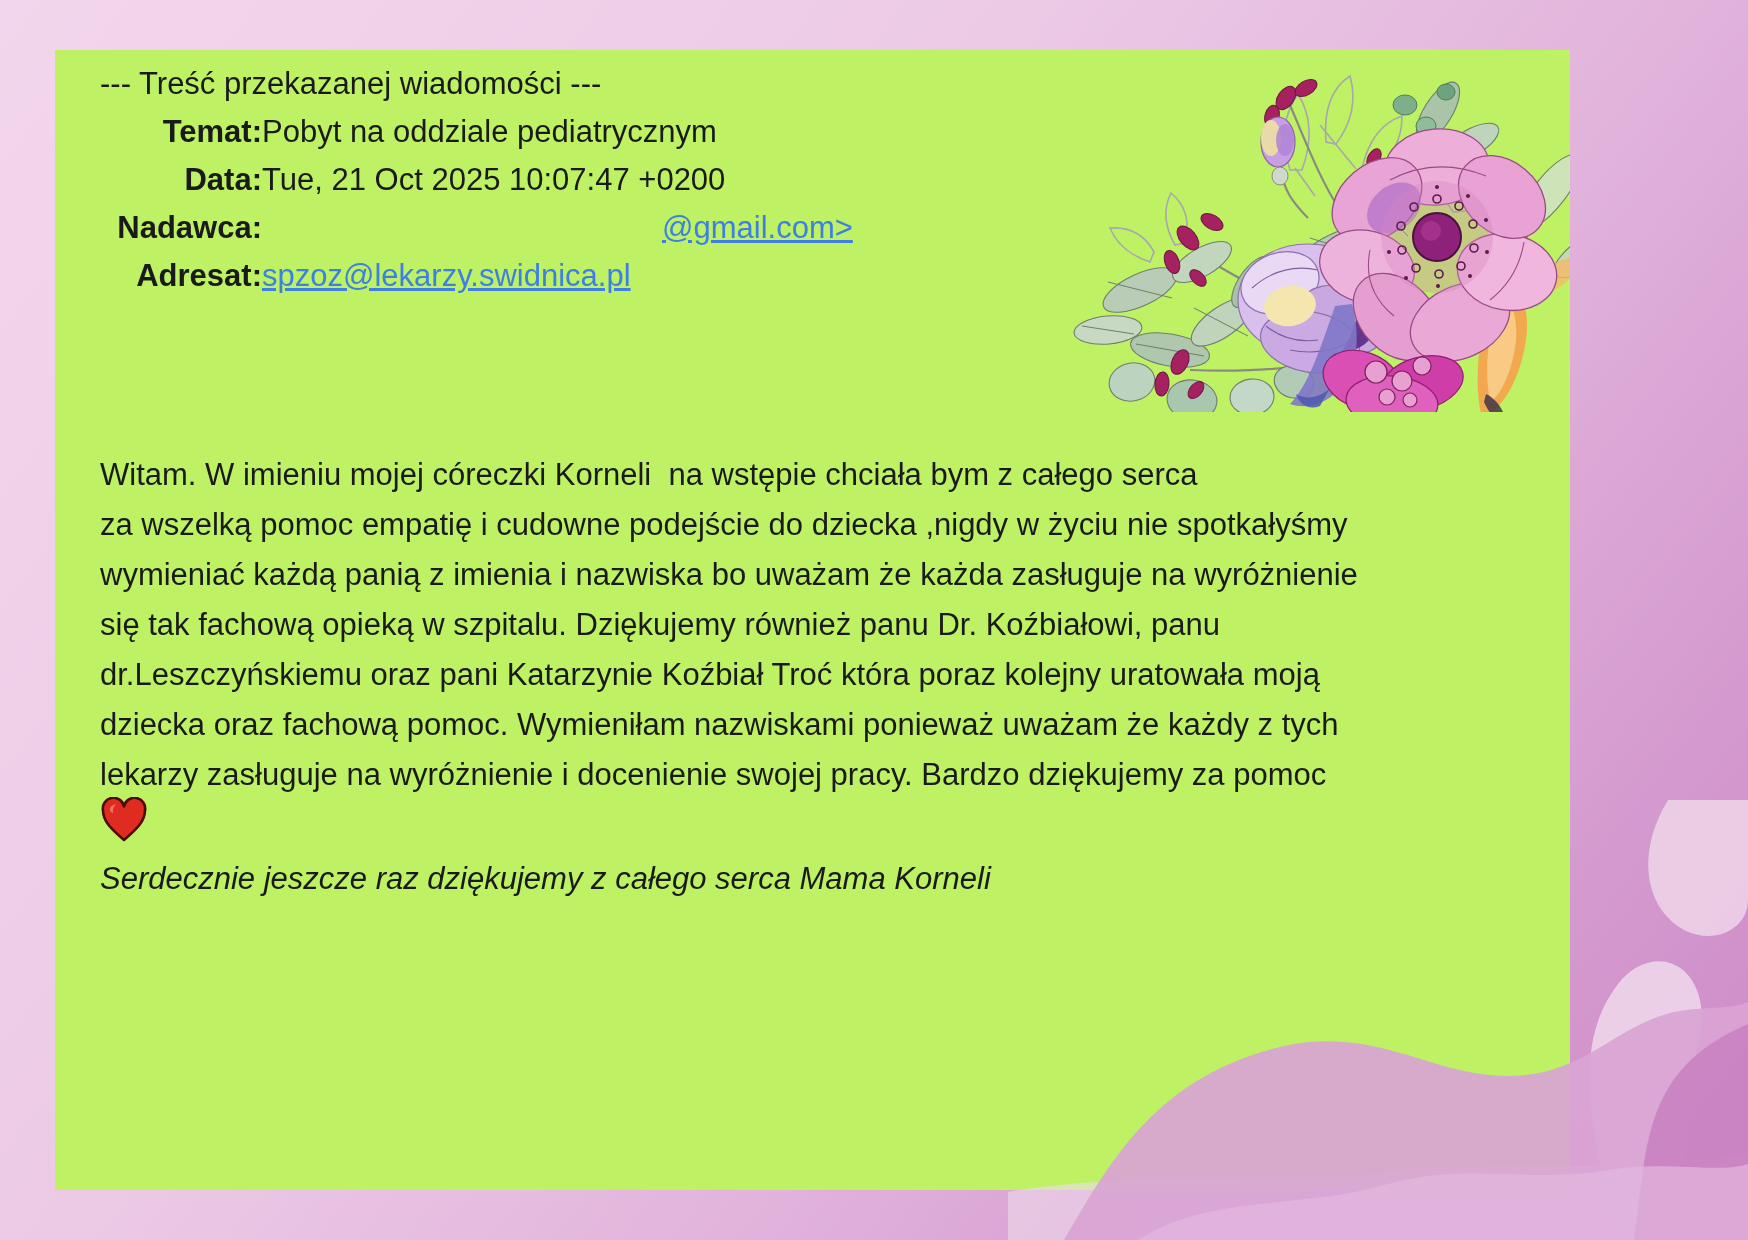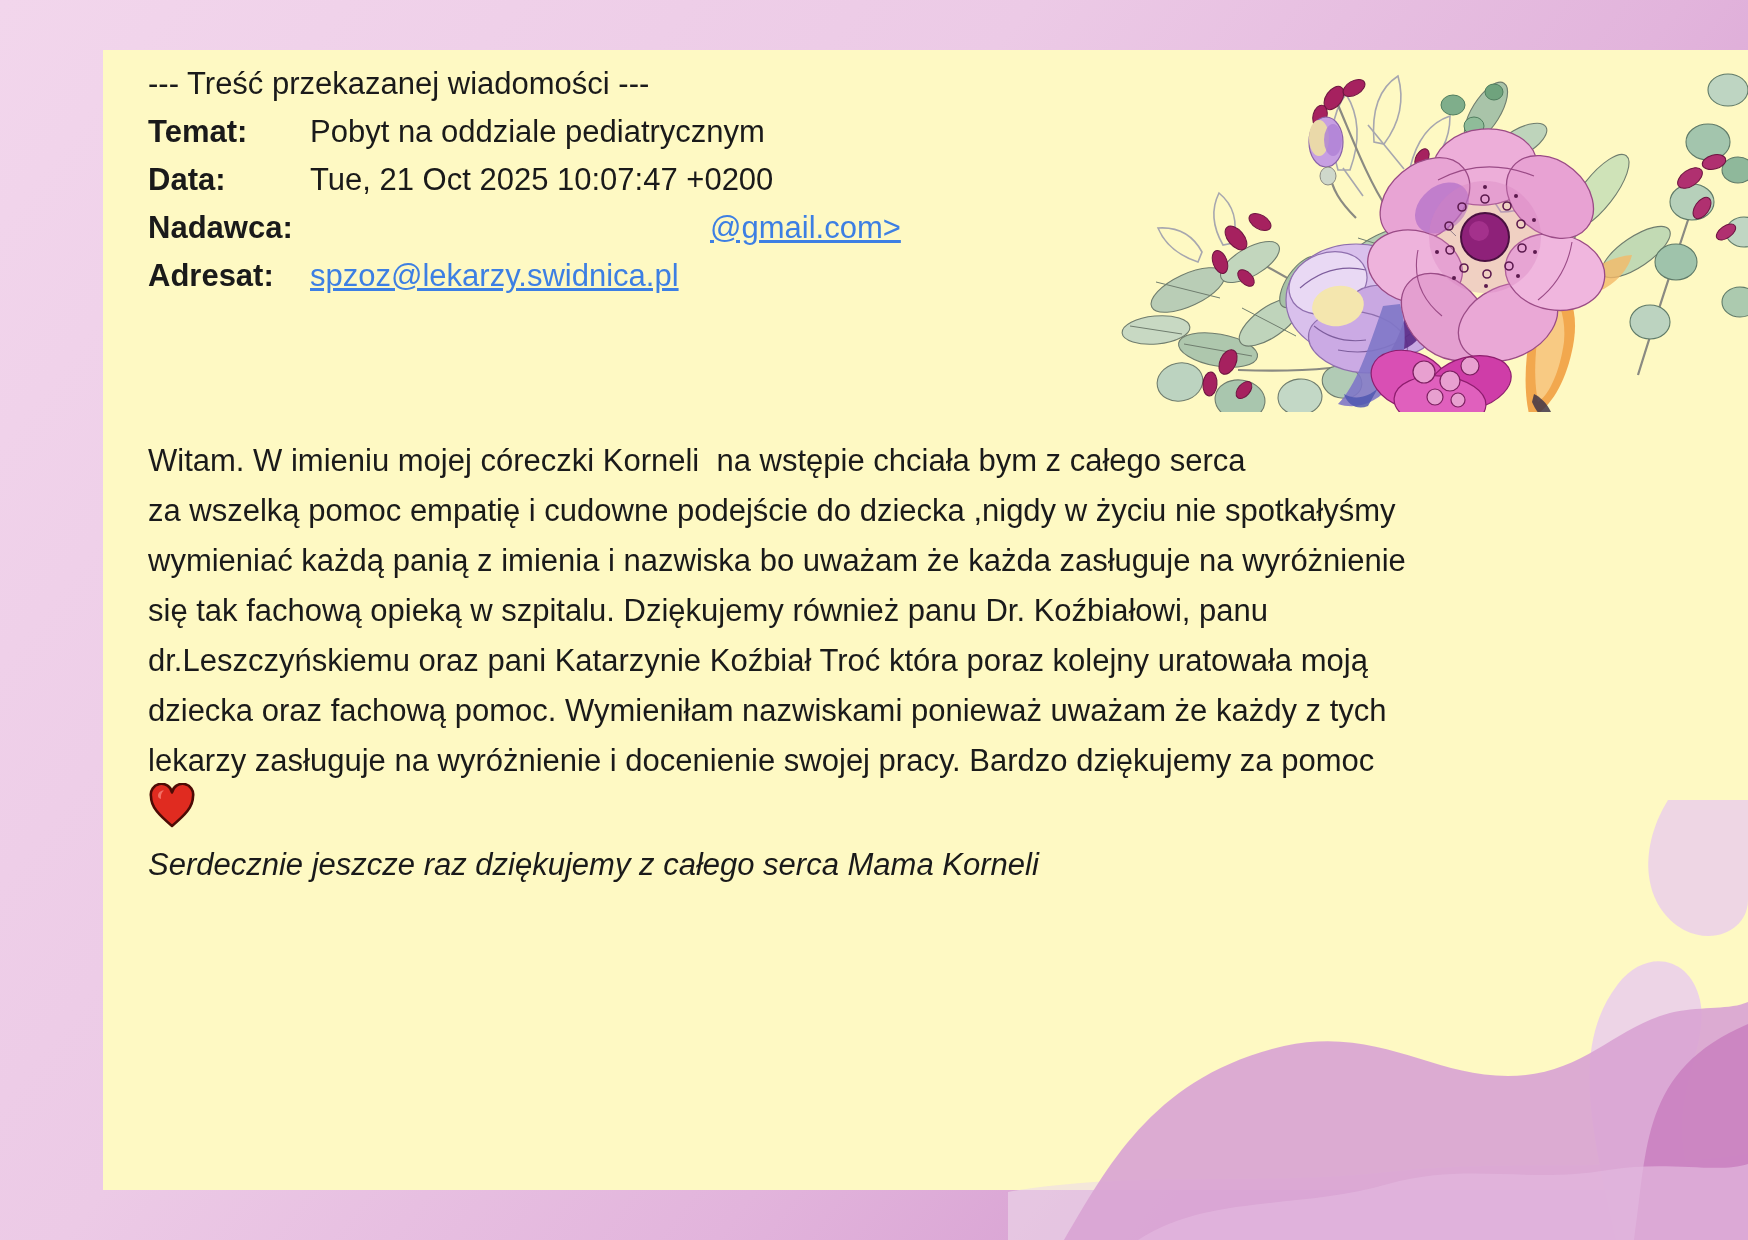--- a/index.html
+++ b/index.html
@@ -4,33 +4,33 @@
 <style>
   * { margin:0; padding:0; box-sizing:border-box; }
   html,body { width:1748px; height:1240px; }
   body {
     position:relative; overflow:hidden;
     font-family:"Liberation Sans", sans-serif;
     color:#1a1a1a;
     background:linear-gradient(128deg,#f2d6ec 0%,#eccae6 38%,#e2b4dc 62%,#d59cd0 82%,#cd88c6 100%);
   }
   .card {
-    position:absolute; left:55px; top:50px; width:1645px; height:1140px;
-    background:#fef9c3; overflow:hidden; z-index:1;margin-left:48px;
+    position:absolute; left:55px; top:50px; width:1515px; height:1140px;
+    background:#bef264; overflow:hidden; z-index:1;
   }
   
   .header { position:absolute; left:45px; top:10px; font-size:31px; line-height:48px; }
   .forward-line { white-space:pre; }
   .field-row { display:flex; white-space:pre; }
-  .field-label { width:162px; font-weight:bold; }
+  .field-label { width:162px; text-align:right; font-weight:bold; }
   .field-value { }
   .link { color:#3d7fe3; text-decoration:underline; cursor:pointer; }
   .sender-pad { padding-left:400px; }
   
-  .body-text { position:absolute; left:45px; top:386px; font-size:31px; line-height:50px; }
+  .body-text { position:absolute; left:45px; top:400px; font-size:31px; line-height:50px; }
   .body-line { white-space:pre; }
   .heart-row { height:54px; display:flex; align-items:center; }
   .closing-line { white-space:pre;font-style:italic; }
   
   .flower-wrap { position:absolute; left:935px; top:0; width:710px; height:362px; pointer-events:none; }
   .blobs-wrap { position:absolute; right:0; bottom:0; width:780px; height:500px; z-index:2; pointer-events:none; }
 </style>
 </head>
 <body>
 

